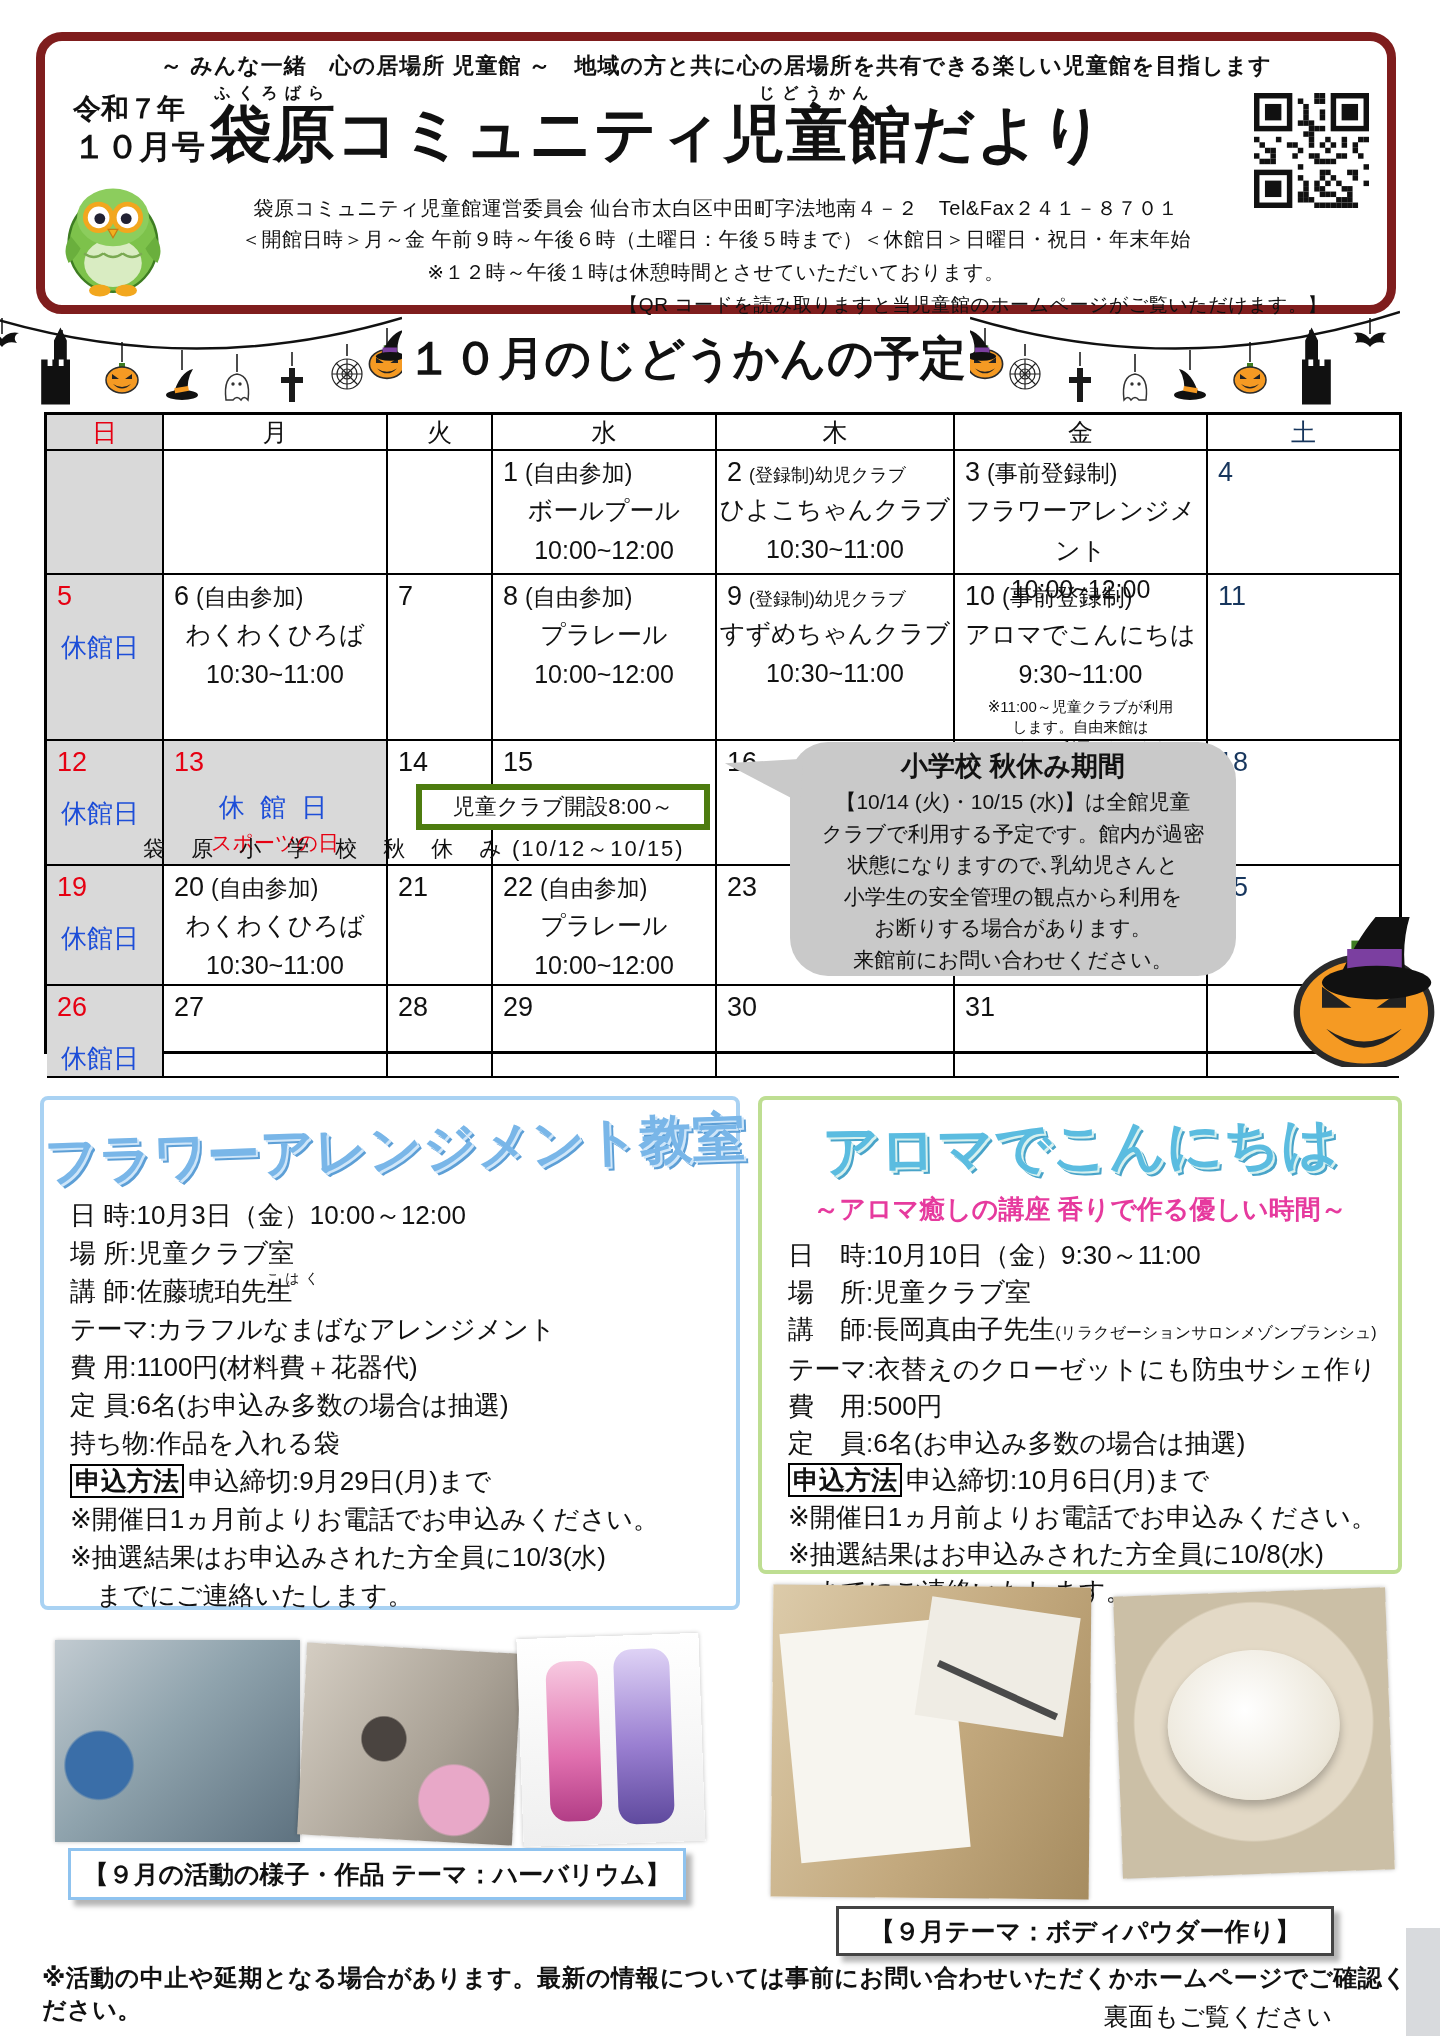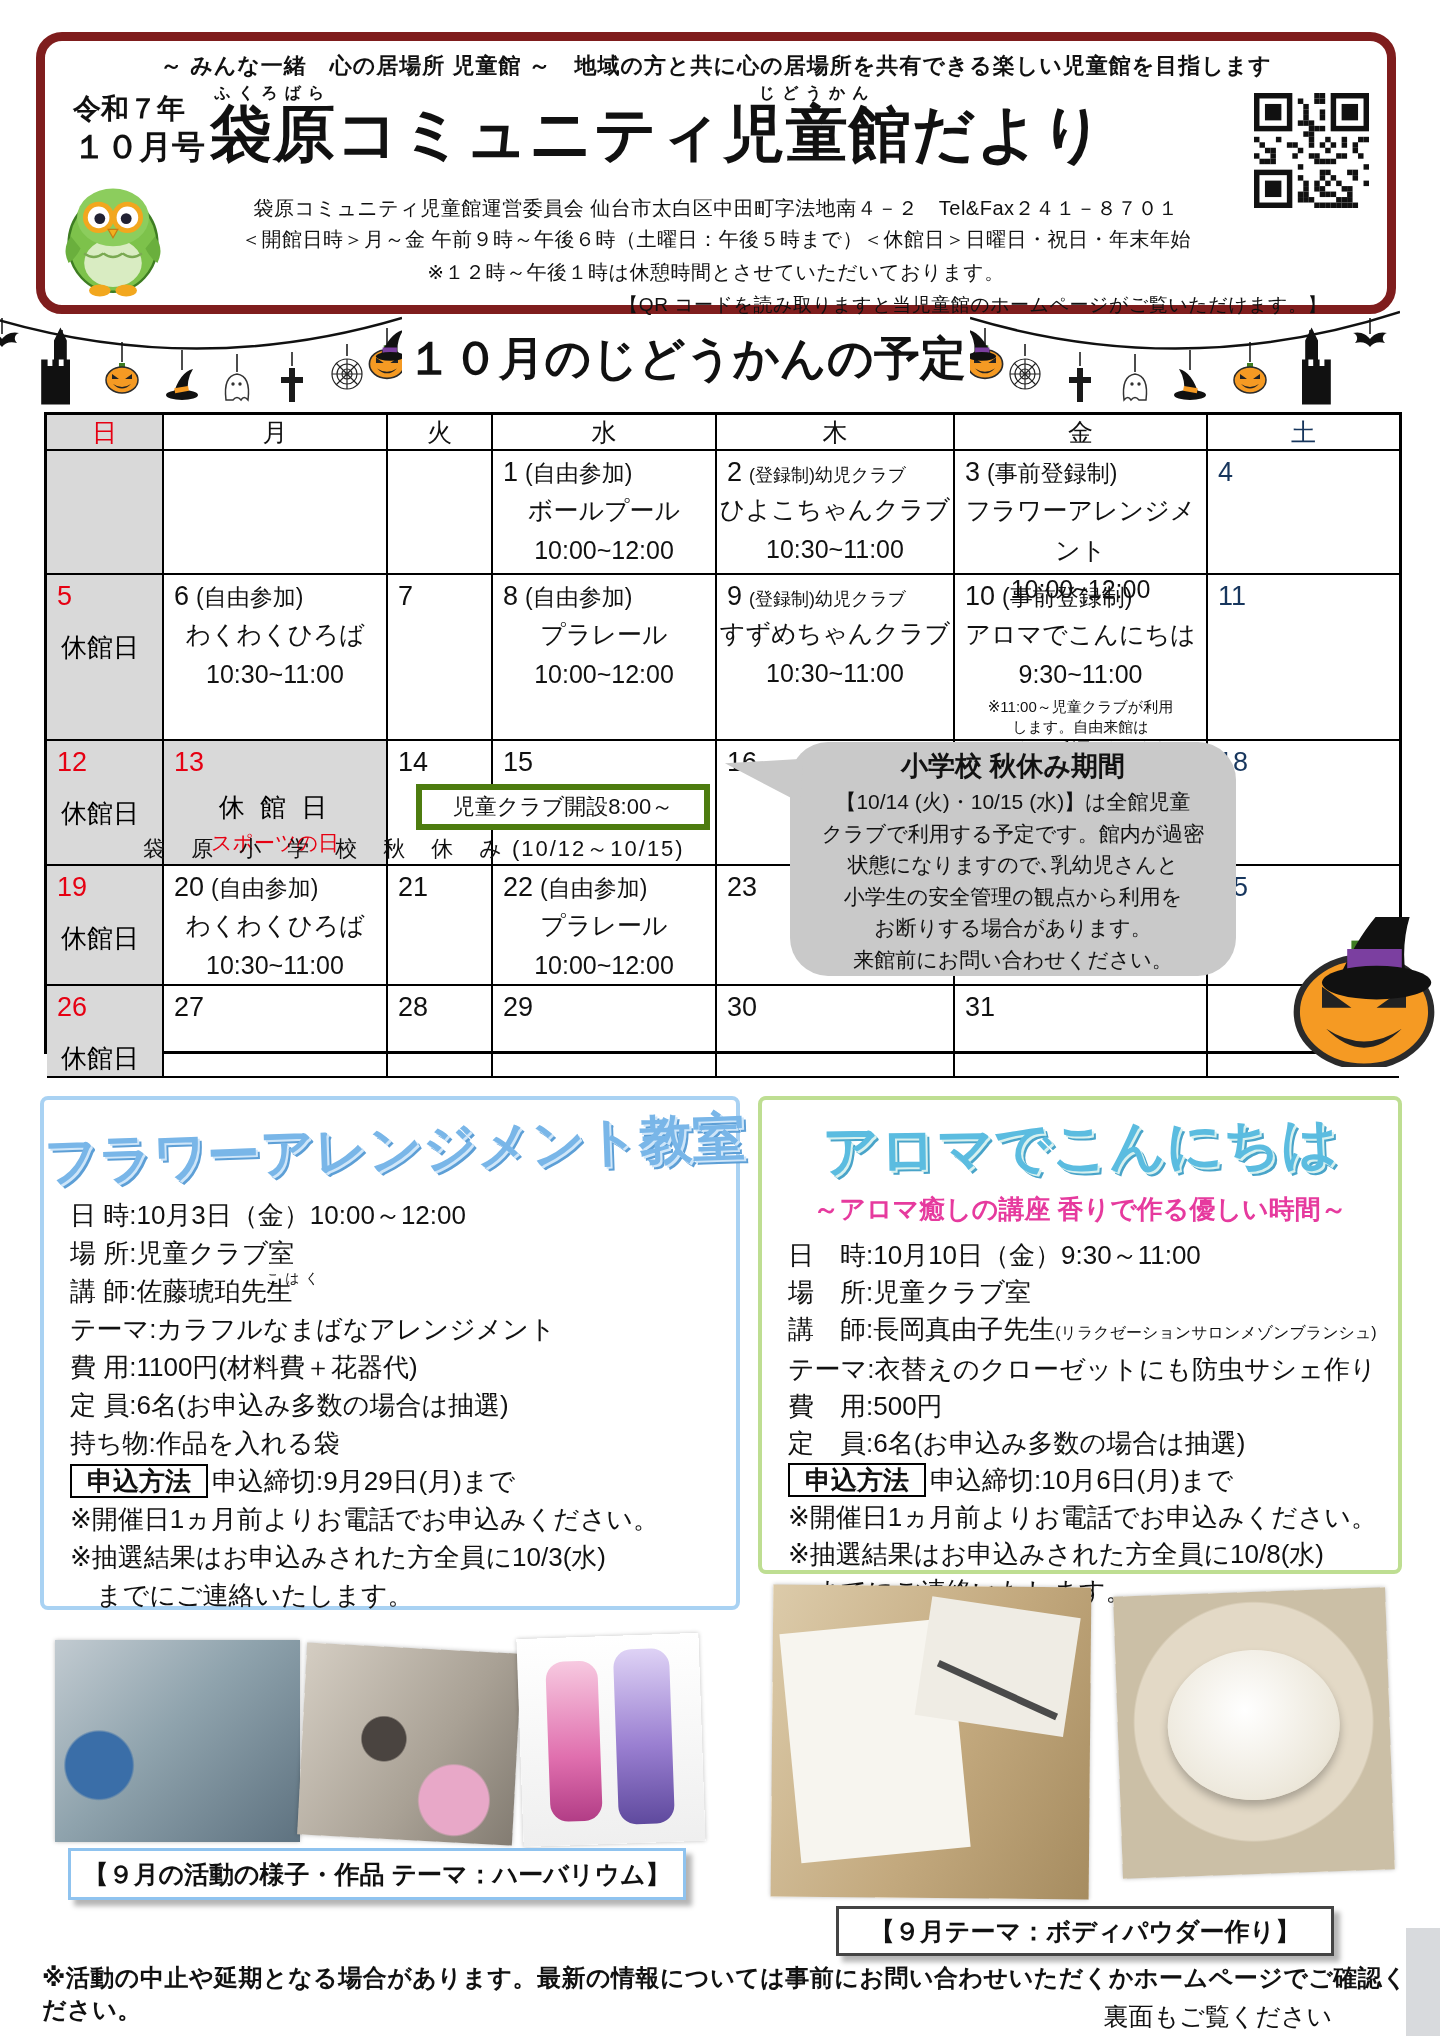--- a/index.html
+++ b/index.html
@@ -39,21 +39,21 @@
   .cal-head:nth-child(7n),.cal-cell:nth-child(7n){border-right:none;}
   .cal-head{display:flex;align-items:center;justify-content:center;font-size:25px;}
   .graybg{background:#d9d9d9;}
   .sun{color:#e60012;}
   .sat{color:#17365d;}
   .dline{display:flex;gap:7px;align-items:baseline;padding:6px 2px 0 10px;}
   .dnum{font-size:27px;}
   .dnum.sun{color:#e60012;} .dnum.sat{color:#17365d;}
   .tag{font-size:23px;}
   .tag.small{font-size:18px;}
-  .closed{color:#000000;font-size:26px;margin:18px 0 0 14px;}
+  .closed{color:#1d4ed8;font-size:26px;margin:18px 0 0 14px;}
   .closed.center{text-align:center;margin:12px 0 0 0;letter-spacing:4px;}
   .closed2{color:#e60012;font-size:21px;text-align:center;margin-top:4px;}
   .cal-lines{text-align:center;font-size:25px;line-height:1.58;margin-top:2px;}
   .fine{font-size:15px;text-align:center;line-height:1.35;margin-top:3px;}
 
   .club-open{position:absolute;left:372px;top:372px;width:282px;height:34px;background:#fff;
     border:6px solid #4d7c0f;font-size:22px;display:flex;align-items:center;justify-content:center;}
   .school-break{position:absolute;left:40px;top:424px;width:660px;height:26px;
     font-size:22px;display:flex;align-items:center;justify-content:center;letter-spacing:2px;}
   .bubble{position:absolute;left:746px;top:330px;width:446px;height:234px;background:#c9c9c9;
@@ -71,21 +71,21 @@
   .aroma-box{left:758px;width:644px;height:478px;border:4px solid #bede92;}
   .pop-title{font-weight:900;text-align:center;white-space:nowrap;}
   .flower-title{font-size:53px;margin-top:14px;color:#79b6e8;transform:rotate(-2deg);
     text-shadow:2px 2px 0 #cfe6f9,4px 4px 0 #5d9fd6;letter-spacing:0px;}
   .aroma-title{font-size:56px;margin-top:10px;color:#5bbce0;transform:rotate(-1deg);
     text-shadow:2px 2px 0 #d8f1ef,4px 4px 0 #49a4c9;}
   .aroma-sub{color:#e63a9e;font-size:26px;font-weight:900;text-align:center;margin-top:6px;white-space:nowrap;}
   .details{padding:10px 0 0 26px;}
   .flower-box .detail-line{font-size:26px;line-height:38px;position:relative;}
   .aroma-box .detail-line{font-size:26px;line-height:37px;position:relative;}
-  .boxed{border:2px solid #000;padding:0 15px;margin-right:4px;font-weight:bold;}
+  .boxed{border:2px solid #000;padding:0 3px;margin-right:4px;font-weight:bold;}
   .detail-line .small{font-size:16px;}
   .furi{position:absolute;left:196px;top:-13px;font-size:14px;letter-spacing:5px;}
 
   
   .photo{position:absolute;box-shadow:0 0 4px rgba(0,0,0,0.25);}
   .ph1{left:55px;top:1640px;width:245px;height:202px;
     background:radial-gradient(circle at 18% 62%,#3a6ea8 0 14%,transparent 15%),
                linear-gradient(135deg,#c2cbd1,#8fa3ad 45%,#5e7280);}
   .ph2{left:302px;top:1648px;width:215px;height:192px;transform:rotate(3deg);
     background:radial-gradient(circle at 72% 78%,#e8a8c8 0 16%,transparent 17%),

